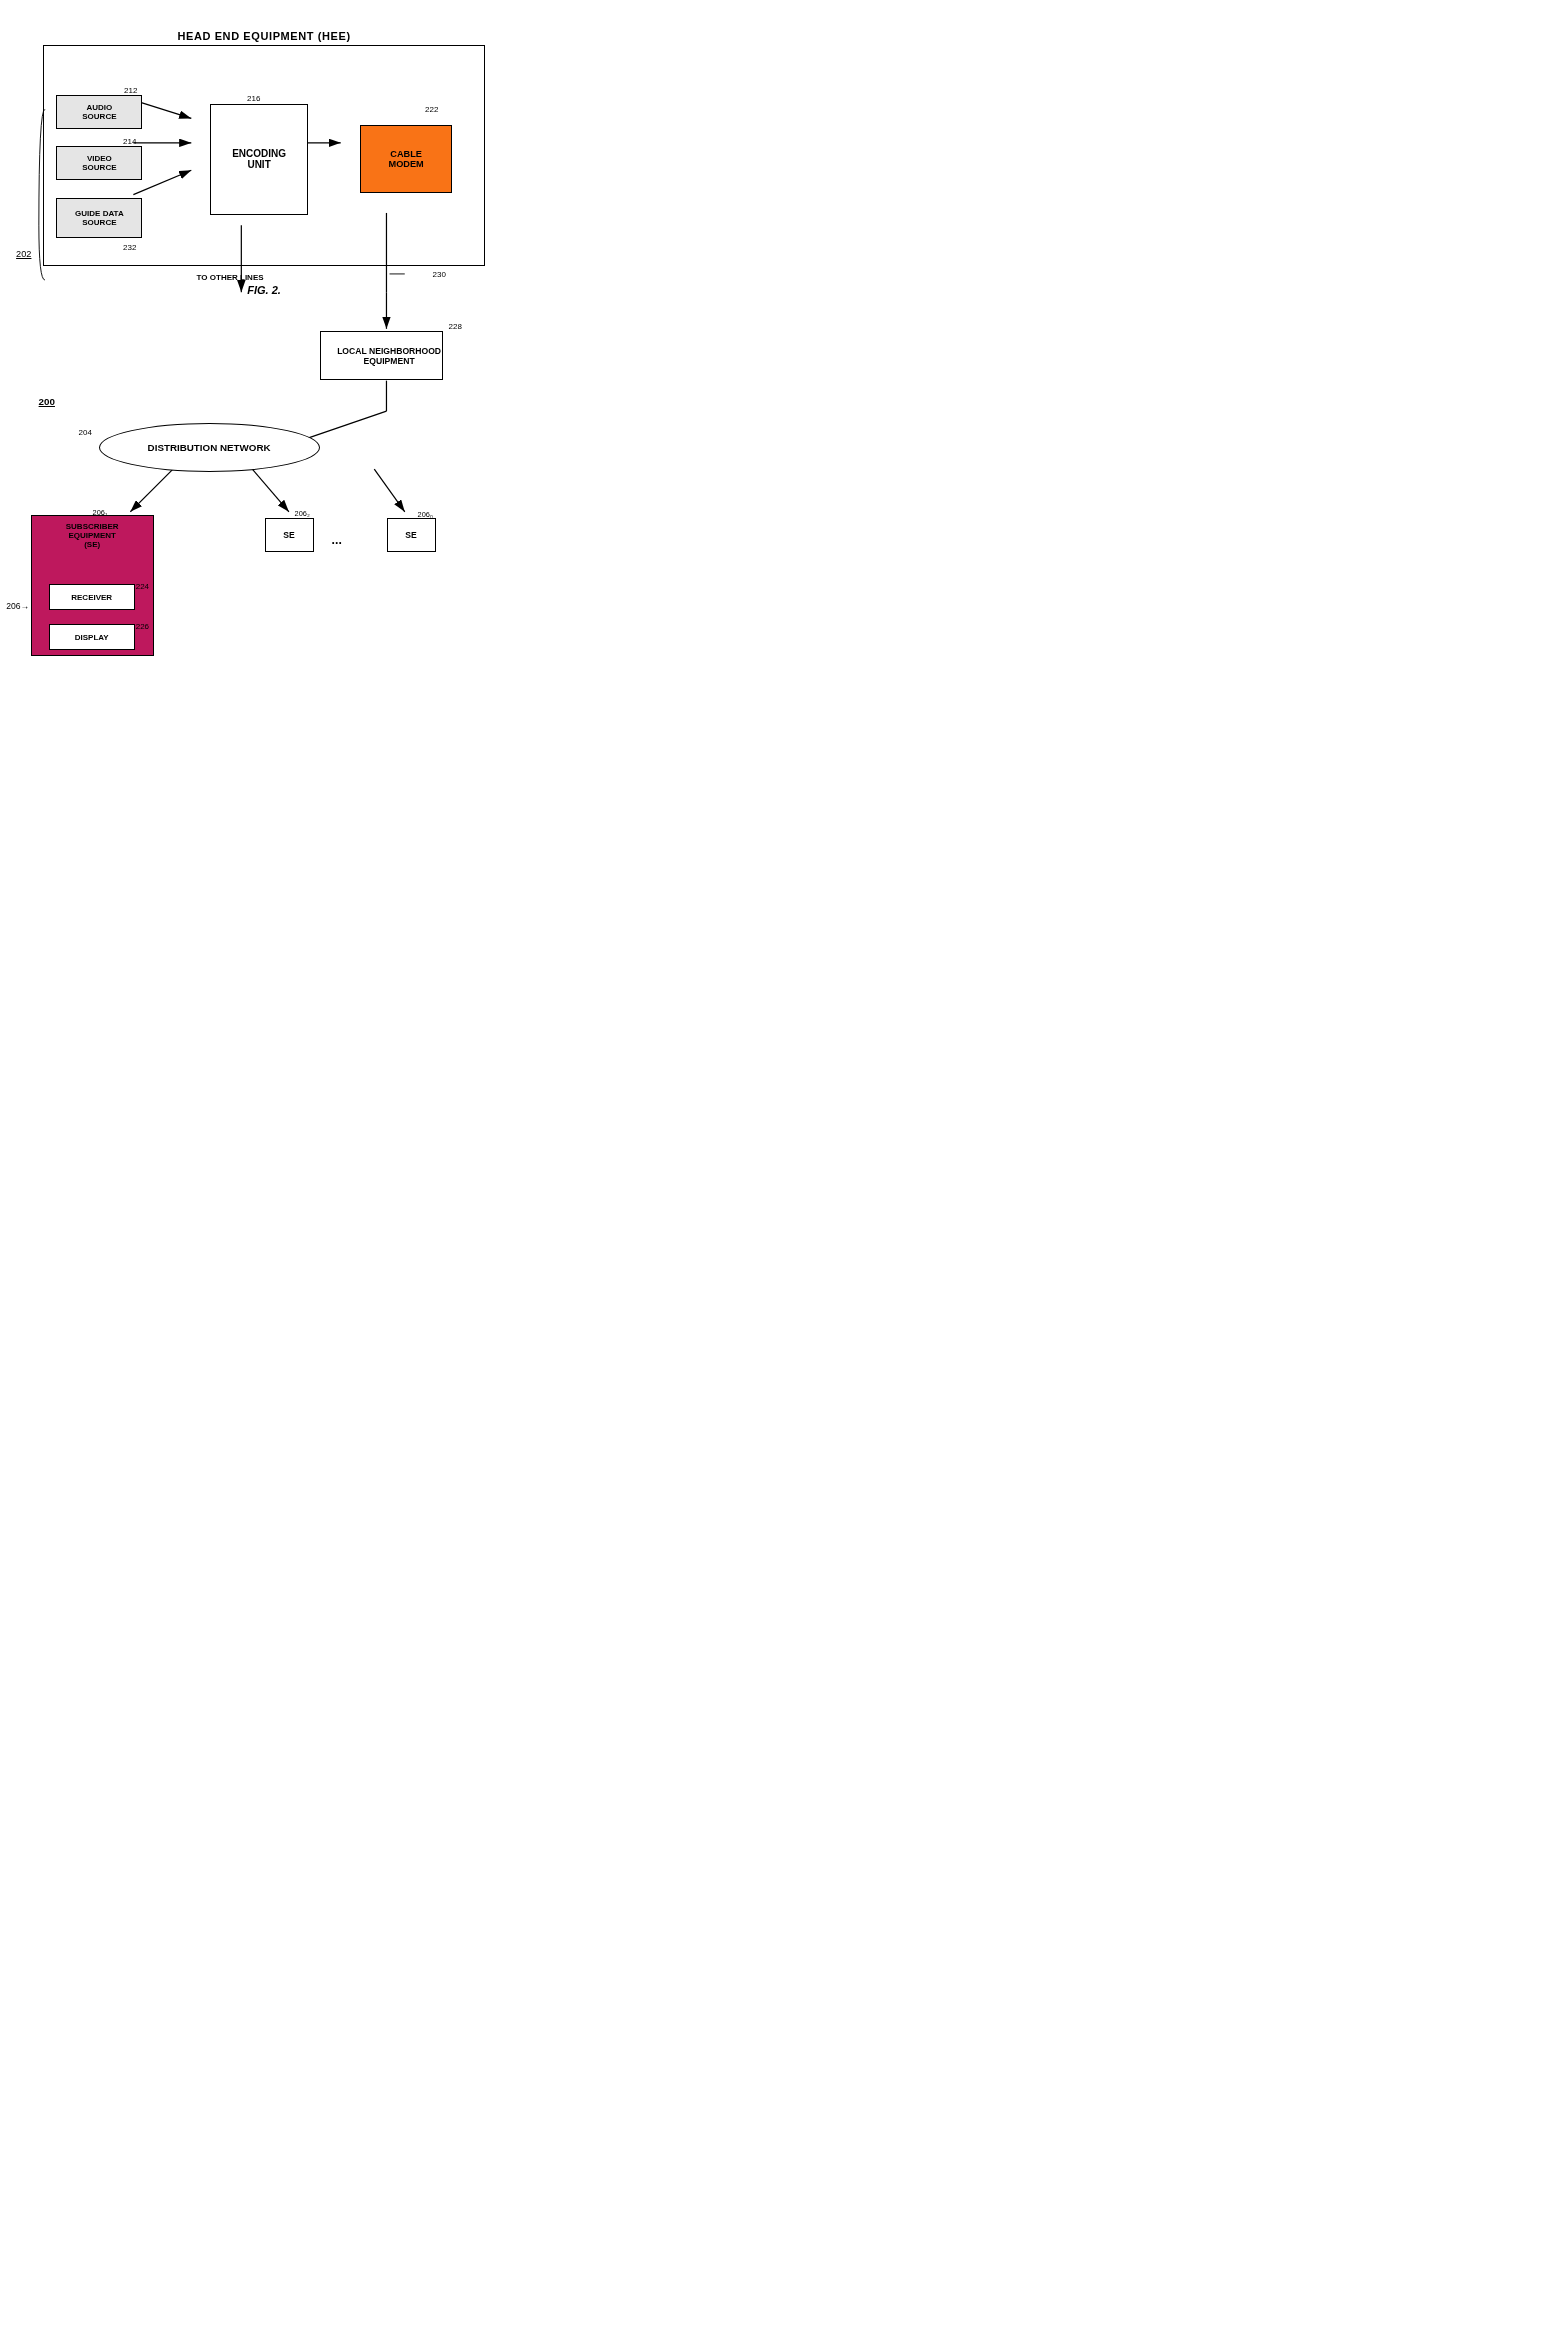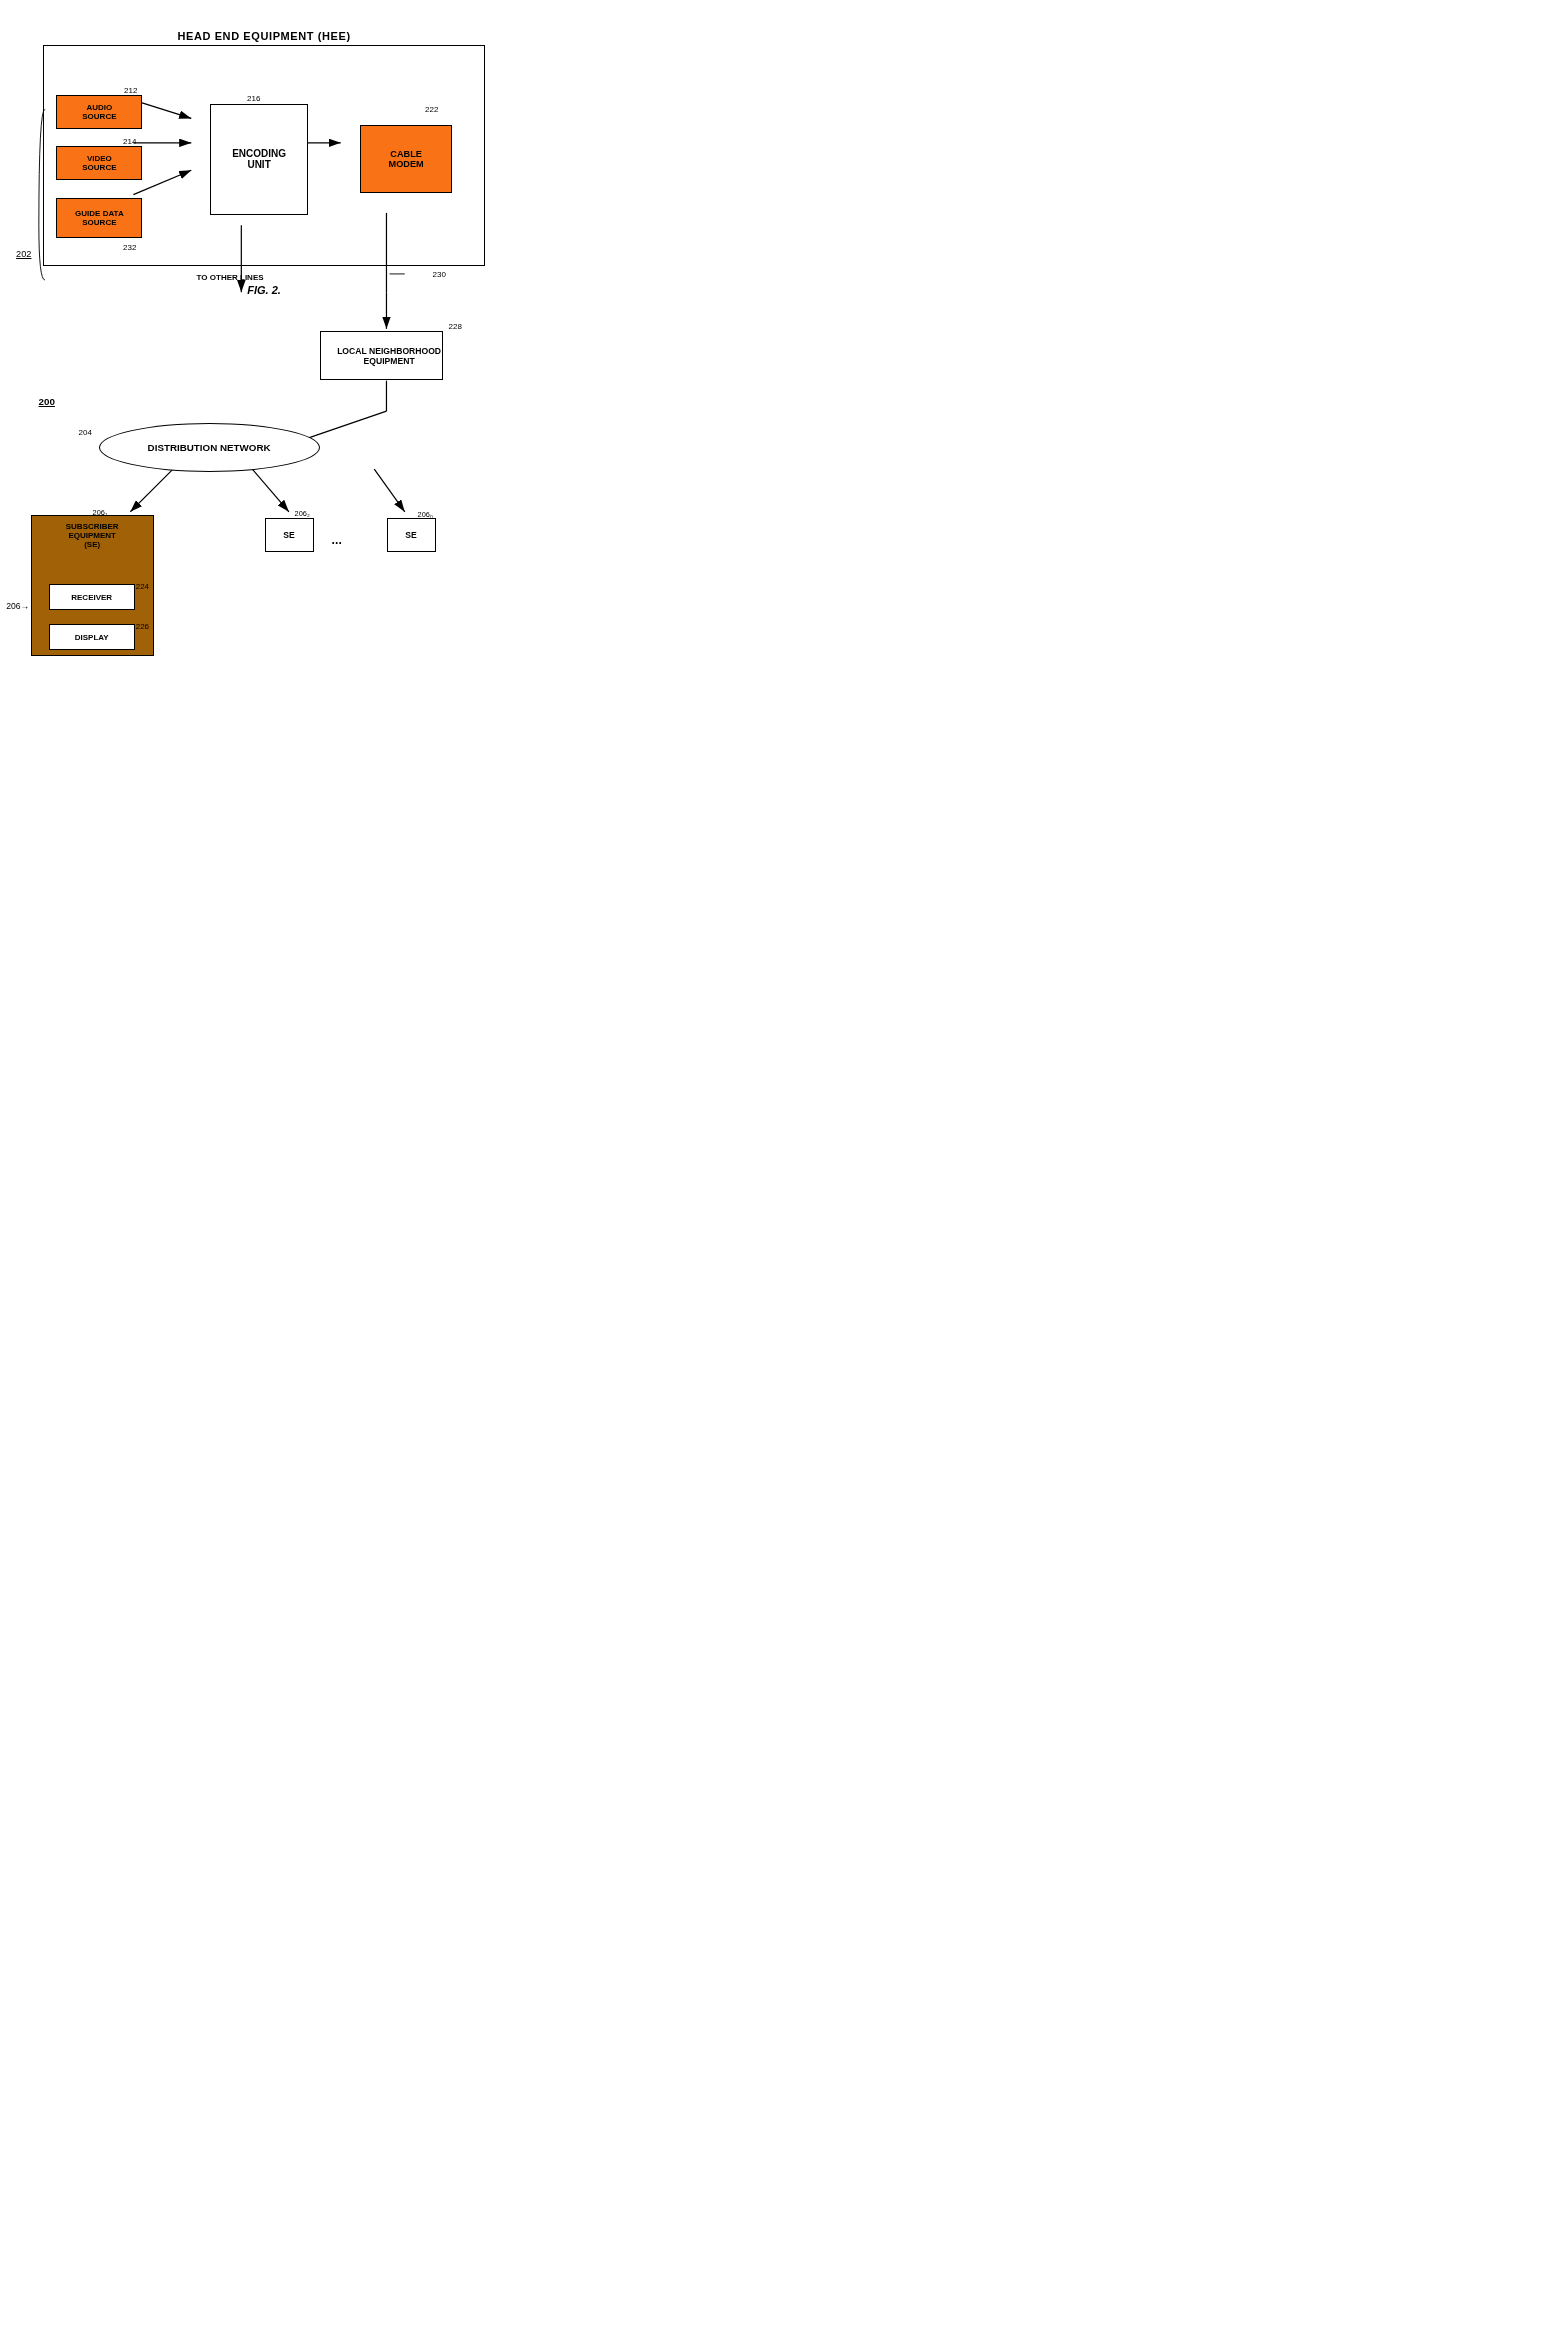--- a/index.html
+++ b/index.html
@@ -20,21 +20,21 @@
       position: absolute;
       border: 1.2px solid #000;
       width: 86px;
       height: 34px;
       display: flex;
       align-items: center;
       justify-content: center;
       font-size: 8px;
       font-weight: bold;
       text-align: center;
-      background: #f97316;
+      background: #e5e5e5;
     }
     
     .encoding-box {
       position: absolute;
       border: 1.2px solid #000;
       width: 98px;
       height: 111px;
       display: flex;
       align-items: center;
       justify-content: center;
@@ -104,21 +104,21 @@
       font-size: 8.6px;
       font-weight: bold;
       background: #fff;
     }
     
     .sub-eq-box {
       position: absolute;
       border: 1.2px solid #000;
       width: 123px;
       height: 141px;
-      background: #a16207;
+      background: #be185d;
     }
     .sub-eq-title {
       text-align: center;
       font-size: 8px;
       font-weight: bold;
       padding: 6.1px 3.1px 1.2px 3.1px;
     }
     .inner-box {
       position: absolute;
       border: 1.2px solid #000;

